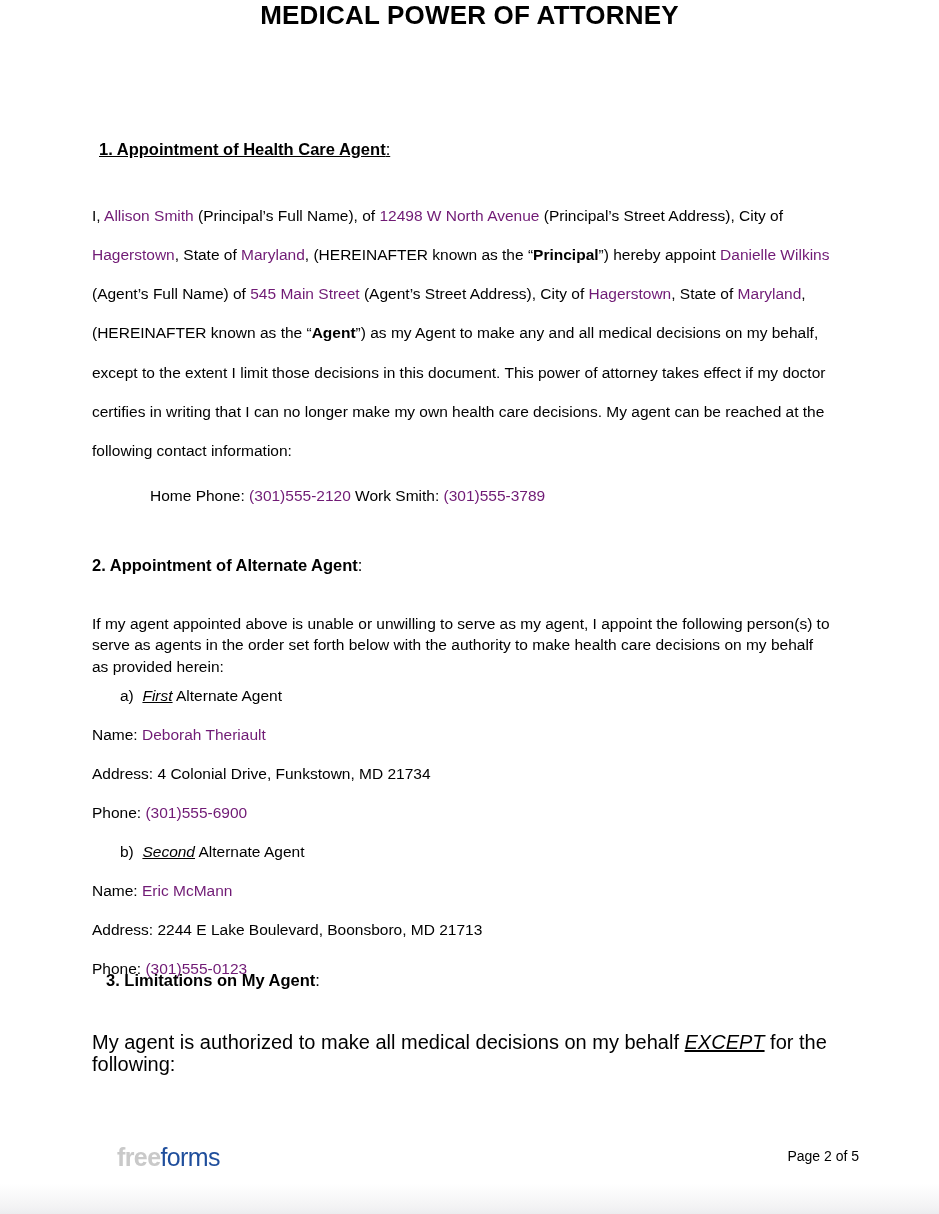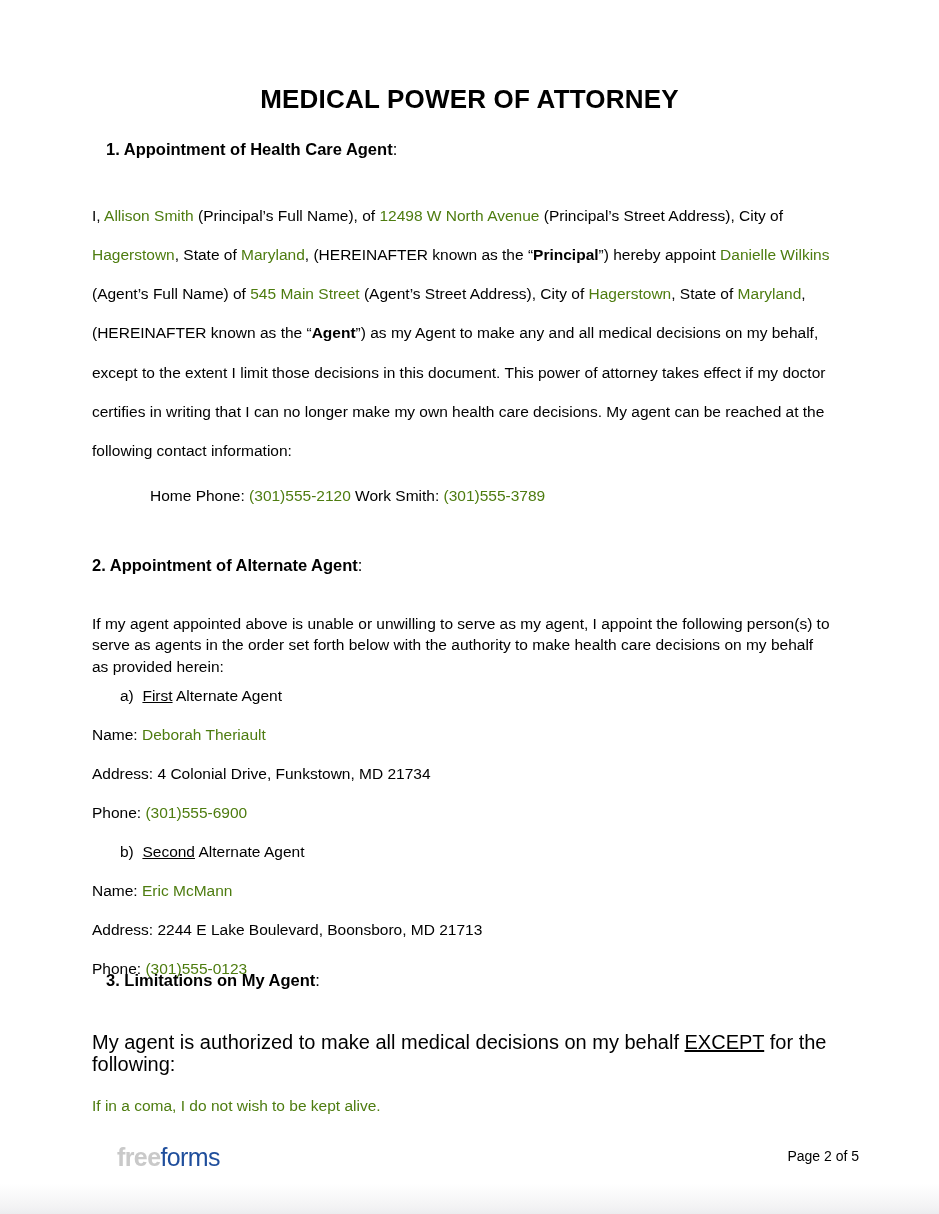--- a/index.html
+++ b/index.html
@@ -34,34 +34,33 @@
     position: absolute;
     left: 92px;
     top: 0;
     width: 755px;
   }
   .doc-title {
     text-align: center;
     font-size: 26px;
     font-weight: bold;
     letter-spacing: 0.2px;
-    margin: 16px;
-    padding-top: 68px;
+    margin: 0;
     color: #000;
   }
   .section-heading {
     font-size: 16.5px;
     font-weight: bold;
     margin: 0;
     color: #000;
   }
   .section-heading .plain {
     font-weight: normal;
   }
-  .h1-pos { position: absolute; left: 14px; top: 140px; }
+  .h1-pos { position: absolute; left: 7px; top: 140px; text-decoration: underline; }
   .h2-pos { position: absolute; left: 0; top: 556px; }
   .h3-pos { position: absolute; left: 14px; top: 971px; }
 
   .body-wide {
     position: absolute;
     left: 0;
     top: 180px;
     width: 755px;
     font-size: 15.5px;
     line-height: 39.3px;
@@ -114,23 +113,23 @@
     color: #000;
   }
   .limit-answer {
     position: absolute;
     left: 0;
     top: 1051px;
     width: 755px;
     font-size: 15.5px;
     line-height: 22px;
   }
-  .red { color: #4d7c0f; margin-top: 44px; }
+  .red { color: #701a75; margin-top: 44px; }
   .bold { font-weight: bold; }
-  .ital-ul { text-decoration: underline; }
+  .ital-ul { font-style: italic; text-decoration: underline; }
 
   .footer {
     position: absolute;
     left: 92px;
     right: 80px;
     top: 1142px;
     height: 36px;
   }
   .logo {
     position: absolute;
@@ -198,21 +197,20 @@
         <div class="alt-line"><span>Phone:</span>
           <span class="red">(301)555-0123</span></div>
       </div>
 
     </div>
 
     <div class="section-heading h3-pos"><span>3. Limitations on My Agent</span><span class="plain">:</span></div>
 
     <p class="limit-para"><span>My agent is authorized to make all medical decisions on my behalf </span><span class="ital-ul">EXCEPT</span><span> for the following:</span></p>
 
-    <p class="limit-answer red">If in a coma, I do not wish to be kept alive.</p>
 
   </div>
 
   <div class="footer">
     <div class="logo"><span class="logo-free">free</span><span class="logo-forms">forms</span></div>
     <div class="page-number">Page 2 of 5</div>
   </div>
 
   <div class="page-edge-shadow"></div>
 

